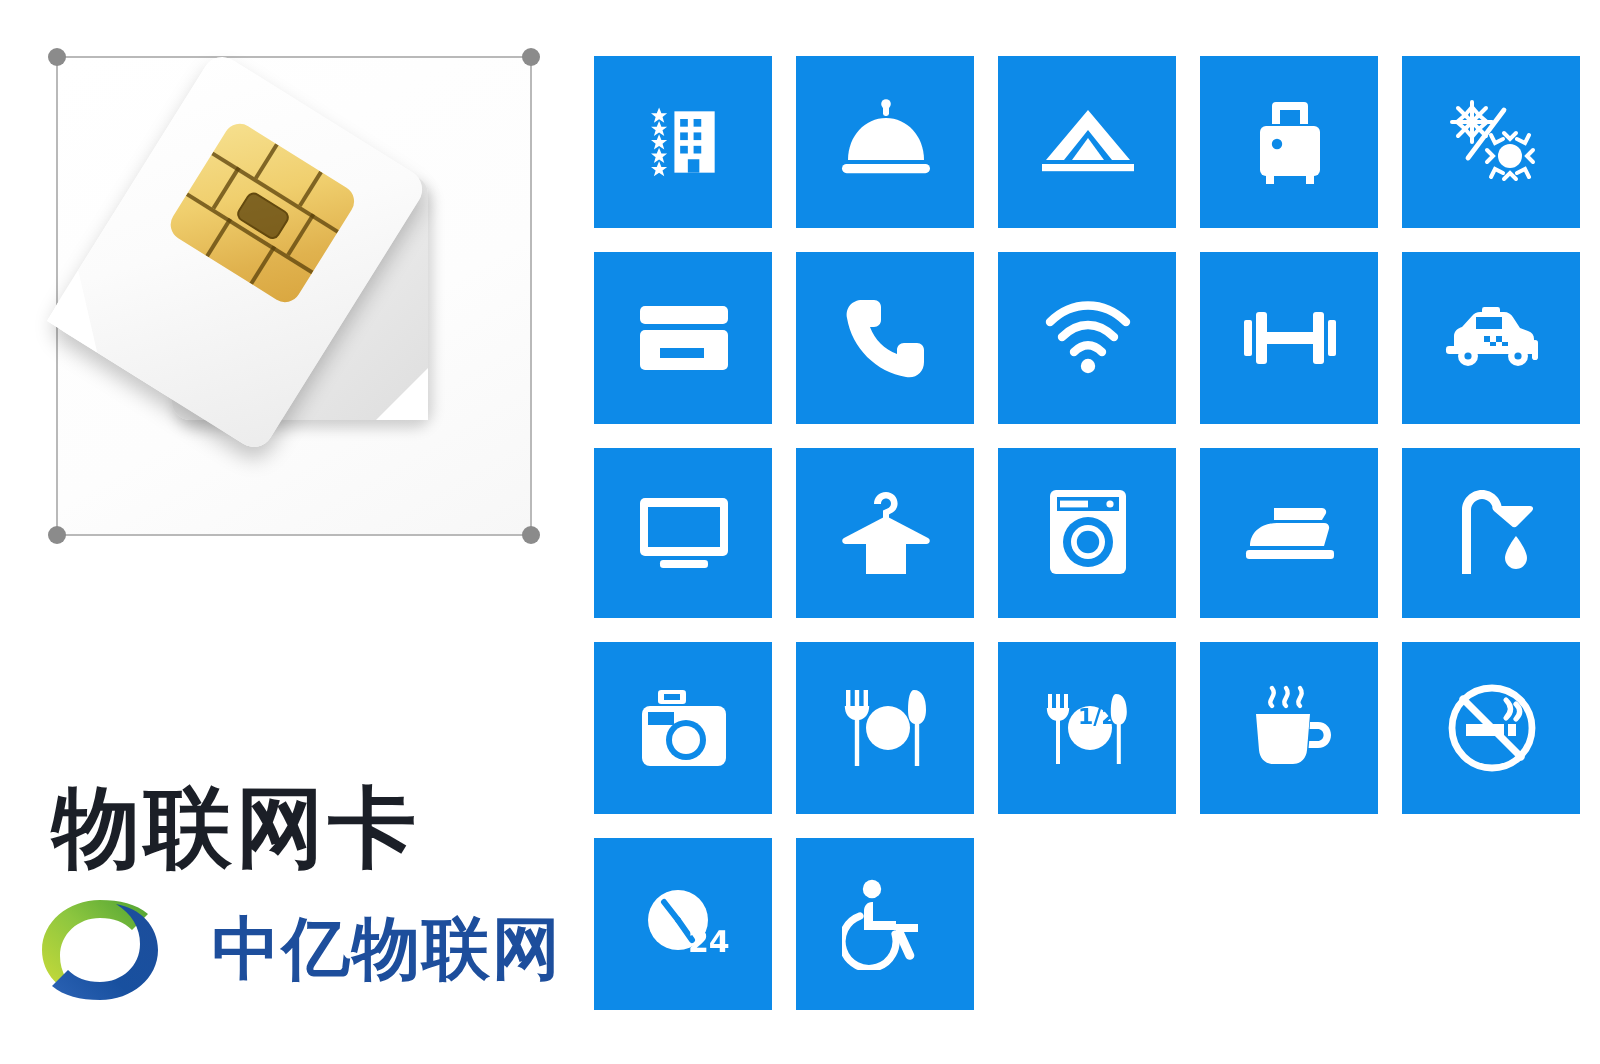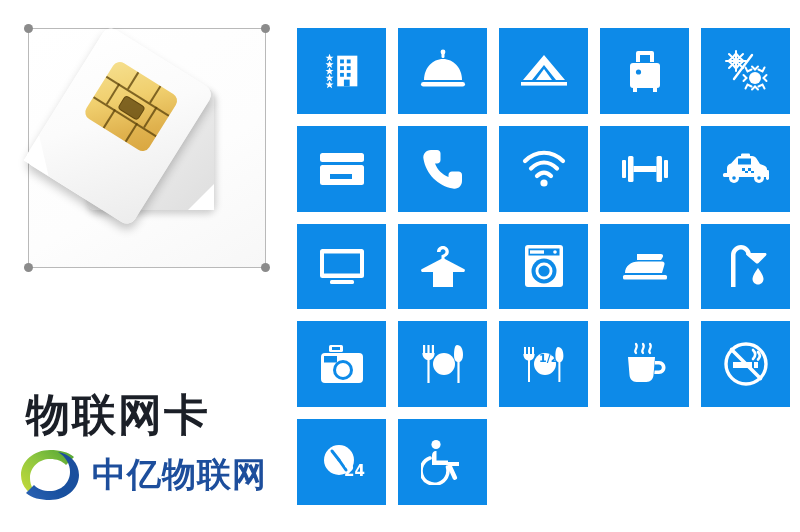--- a/index.html
+++ b/index.html
@@ -95,21 +95,21 @@
   .brand-title{
     position:absolute;left:26px;top:393px;
     font-size:44px;font-weight:bold;letter-spacing:2px;
     color:#1b1f27;
     font-family:"DejaVu Sans","Liberation Sans",sans-serif;
     line-height:1;
     white-space:nowrap;
   }
   .logo-row{
     position:absolute;left:14px;top:444px;
-    display:flex;align-items:center;gap:6px;
+    display:flex;align-items:center;gap:20px;
   }
   .logo-mark{width:72px;height:62px;flex:0 0 auto;}
   .logo-text{
     font-size:34px;font-weight:bold;color:#1d4e9c;letter-spacing:1px;
     font-family:"DejaVu Sans","Liberation Sans",sans-serif;
     white-space:nowrap;
   }
 
   
   .grid-panel{

